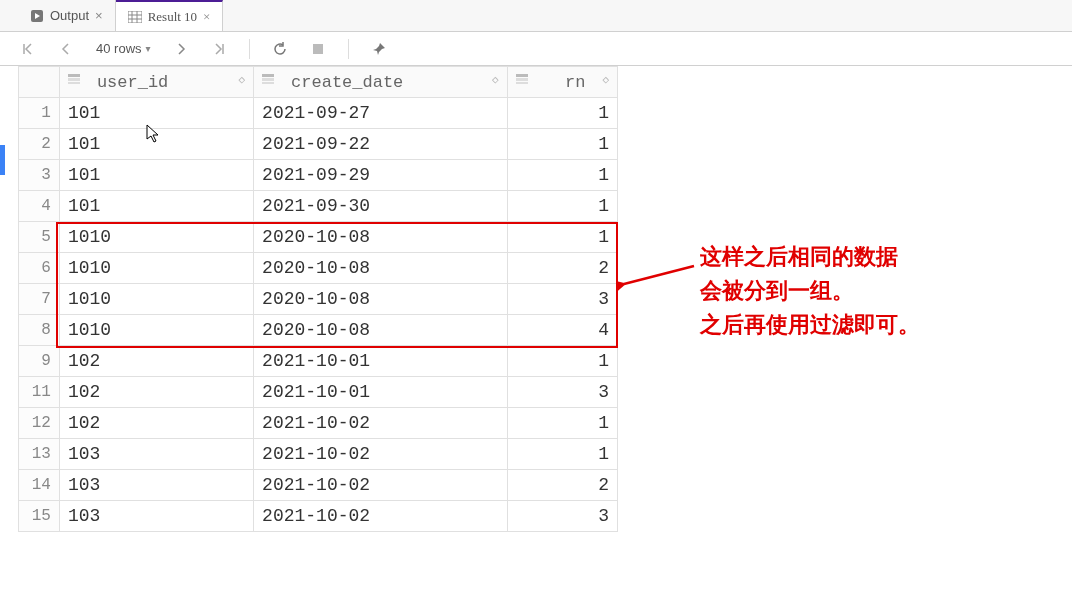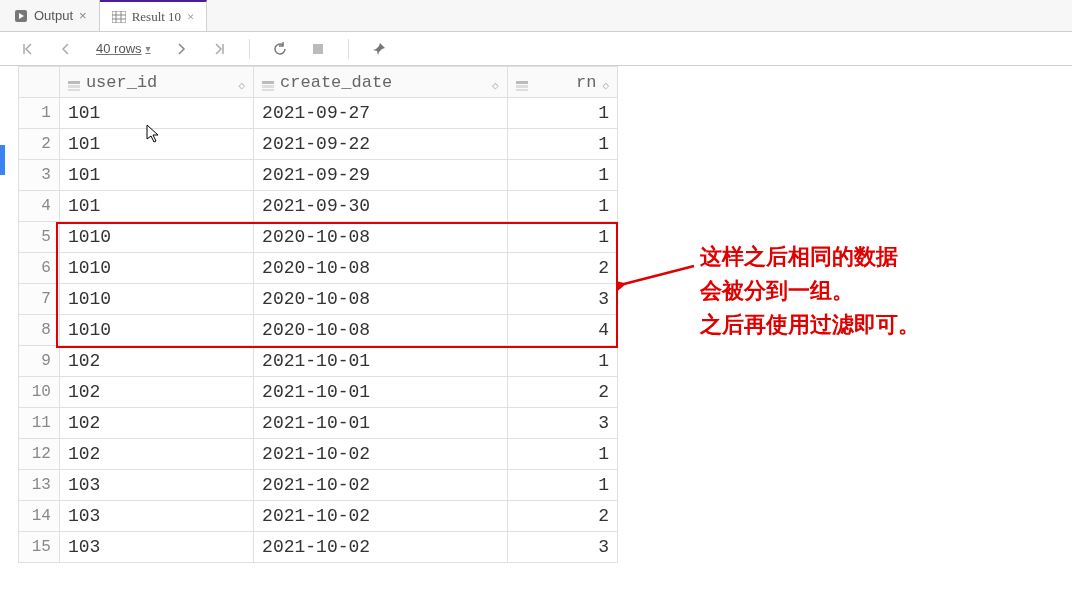--- a/index.html
+++ b/index.html
@@ -12,21 +12,21 @@
     overflow: hidden;
     position: relative;
   }
 
   
   .tabs-bar {
     height: 32px;
     border-bottom: 1px solid #d0d0d0;
     display: flex;
     align-items: stretch;
-    padding-left: 2px;
+    padding-left: 18px;
     background: #f7f7f7;
   }
   .tab {
     display: flex;
     align-items: center;
     padding: 0 12px;
     border-right: 1px solid #d0d0d0;
     background: #f7f7f7;
     color: #555;
     gap: 6px;
@@ -53,21 +53,20 @@
   
   .toolbar {
     height: 34px;
     border-bottom: 1px solid #d0d0d0;
     display: flex;
     align-items: center;
     padding-left: 18px;
     gap: 18px;
     background: #fff;
     color: #777;
-    text-decoration: underline;
   }
   .toolbar .sep {
     width: 1px;
     height: 20px;
     background: #ddd;
     margin: 0 2px;
   }
   .toolbar-btn {
     width: 20px;
     height: 20px;
@@ -125,22 +124,22 @@
     font-size: 16px;
     background: #fcfcfc;
     padding-right: 8px;
   }
   .col-user { width: 190px; }
   .col-date { width: 248px; }
   .col-rn   { width: 108px; text-align: right; margin-top: 36px; }
   td.rn { text-align: right; padding-right: 8px; }
   .colhead-inner {
     display: flex;
-    align-items: flex-end;
-    gap: 6px;
+    align-items: flex-start;
+    gap: 17px;
   }
   .colhead-inner .label { flex: 1; }
   .sort-diamond {
     color: #bbb;
     font-size: 11px;
   }
   .col-icon {
     color: #a0a0a0;
     display:inline-flex;
     align-items:center;
@@ -357,26 +356,20 @@
           <td class="col-date">2020-10-08</td>
           <td class="col-rn rn">4</td>
         </tr>
         <tr>
           <td class="rownum">9</td>
           <td class="col-user">102</td>
           <td class="col-date">2021-10-01</td>
           <td class="col-rn rn">1</td>
         </tr>
         <tr>
-          <td class="rownum">10</td>
-          <td class="col-user">102</td>
-          <td class="col-date">2021-10-01</td>
-          <td class="col-rn rn">2</td>
-        </tr>
-        <tr>
           <td class="rownum">11</td>
           <td class="col-user">102</td>
           <td class="col-date">2021-10-01</td>
           <td class="col-rn rn">3</td>
         </tr>
         <tr>
           <td class="rownum">12</td>
           <td class="col-user">102</td>
           <td class="col-date">2021-10-02</td>
           <td class="col-rn rn">1</td>

